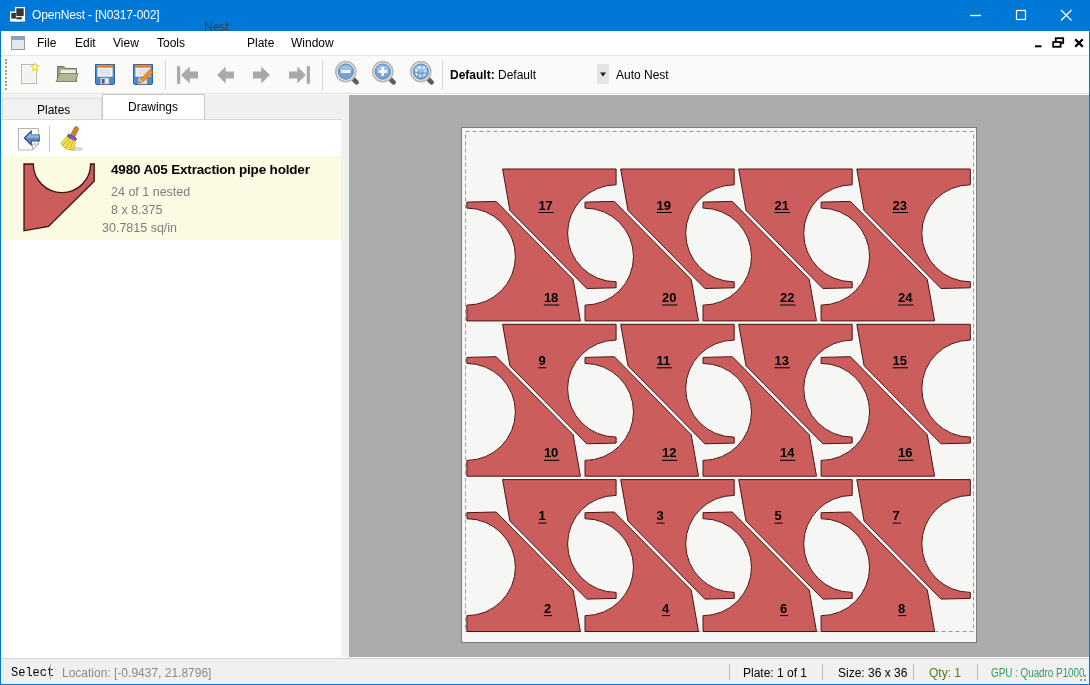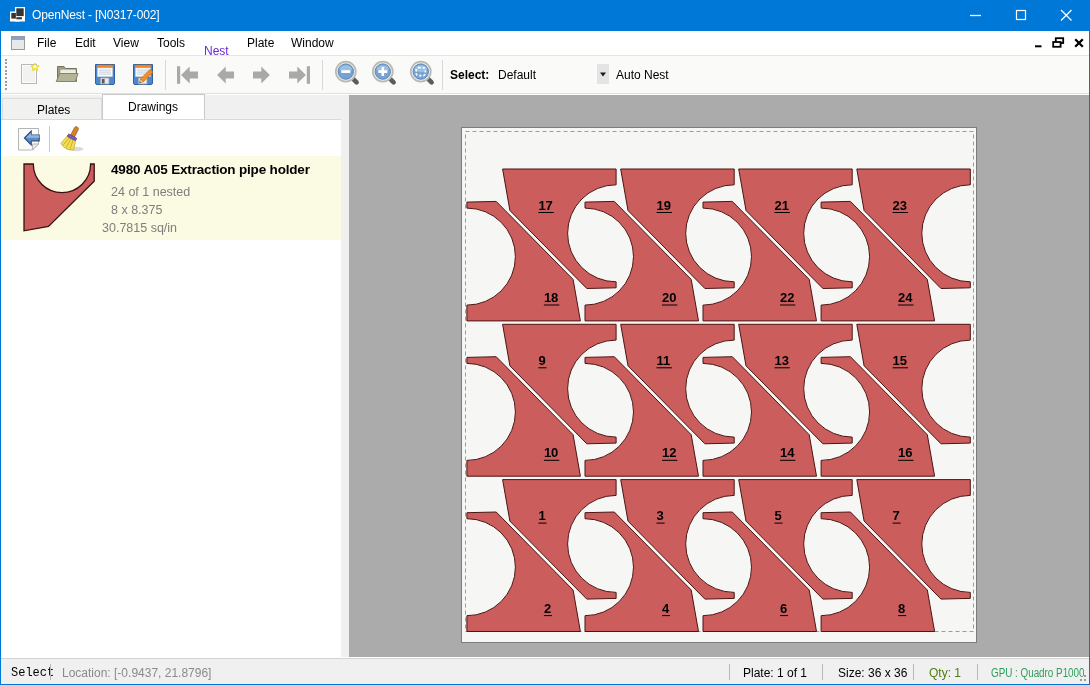--- a/index.html
+++ b/index.html
@@ -17,21 +17,21 @@
   </svg>
 <div style="position:absolute;left:0;top:31px;width:1090px;height:24px;background:#fff"></div>
 <svg style="position:absolute;left:11px;top:36px" width="14" height="14" viewBox="0 0 14 14">
     <rect x="0.5" y="0.5" width="13" height="13" fill="#e8e8e8" stroke="#9a9a9a"></rect>
     <rect x="1" y="1" width="12" height="3" fill="#7da7d8"></rect>
   </svg>
 <div style="position:absolute;left:37px;top:36px;font-size:12px;color:#000;font-weight:normal;white-space:nowrap;">File</div>
 <div style="position:absolute;left:75px;top:36px;font-size:12px;color:#000;font-weight:normal;white-space:nowrap;">Edit</div>
 <div style="position:absolute;left:113px;top:36px;font-size:12px;color:#000;font-weight:normal;white-space:nowrap;">View</div>
 <div style="position:absolute;left:157px;top:36px;font-size:12px;color:#000;font-weight:normal;white-space:nowrap;">Tools</div>
-<div style="position:absolute;left:204px;top:44px;font-size:12px;color:#6d28d9;font-weight:normal;white-space:nowrap;">Nest</div>
+<div style="position:absolute;left:204px;top:20px;font-size:12px;color:#404040;font-weight:normal;white-space:nowrap;">Nest</div>
 <div style="position:absolute;left:247px;top:36px;font-size:12px;color:#000;font-weight:normal;white-space:nowrap;">Plate</div>
 <div style="position:absolute;left:291px;top:36px;font-size:12px;color:#000;font-weight:normal;white-space:nowrap;">Window</div>
 <svg style="position:absolute;left:1030px;top:33px" width="58" height="20" viewBox="0 0 58 20">
     <rect x="5" y="12.3" width="6.5" height="2" fill="#000"></rect>
     <rect x="25.8" y="5.2" width="7.4" height="4.8" fill="none" stroke="#000" stroke-width="1.8"></rect>
     <rect x="23.2" y="9" width="7.4" height="4.8" fill="#fff" stroke="#000" stroke-width="1.8"></rect>
     <path d="M45.2 6.2 l7.6 7.6 M52.8 6.2 l-7.6 7.6" stroke="#000" stroke-width="2.3"></path>
   </svg>
 <div style="position:absolute;left:0;top:55px;width:1090px;height:1px;background:#e5e5e5"></div>
 <div style="position:absolute;left:0;top:56px;width:1090px;height:38px;background:#fafaf9;border-bottom:1px solid #e0e0e0"></div>
@@ -113,21 +113,21 @@
     <rect x="10.5" y="7.1" width="2.6" height="9" rx="0.5" fill="#fff"></rect>
   </svg>
 <svg style="position:absolute;left:409px;top:60px" width="28" height="28" viewBox="0 0 28 28">
     <line x1="18.6" y1="18.4" x2="22.6" y2="22.4" stroke="#5c5c5c" stroke-width="4.6" stroke-linecap="round"></line>
     <circle cx="11.8" cy="11.6" r="10" fill="#ededeb" stroke="#b9b9b5" stroke-width="1.7"></circle>
     <circle cx="11.8" cy="11.6" r="7.7" fill="#76a3d4" stroke="#4a79ad" stroke-width="0.8"></circle>
     <ellipse cx="11.8" cy="8.8" rx="6.1" ry="3.5" fill="#a5c4e4" opacity="0.85"></ellipse>
     <rect x="7.2" y="7.6" width="9.2" height="8" rx="2.4" fill="none" stroke="#fff" stroke-width="1.7" stroke-dasharray="2.2 1.8"></rect>
   </svg>
 <div style="position:absolute;left:442px;top:60px;width:1px;height:30px;background:#d9d9d9"></div>
-<div style="position:absolute;left:450px;top:68px;font-size:12px;color:#000;font-weight:bold;white-space:nowrap;">Select:</div>
+<div style="position:absolute;left:450px;top:68px;font-size:12px;color:#000;font-weight:bold;white-space:nowrap;">Default:</div>
 <div style="position:absolute;left:498px;top:68px;font-size:12px;color:#000;font-weight:normal;white-space:nowrap;">Default</div>
 <div style="position:absolute;left:597px;top:64px;width:12px;height:20px;background:#e4e4e4"></div>
 <svg style="position:absolute;left:597px;top:64px" width="12" height="20" viewBox="0 0 12 20">
     <path d="M3 8.5 h6 l-3 4 z" fill="#1a1a1a"></path>
   </svg>
 <div style="position:absolute;left:616px;top:68px;font-size:12px;color:#000;font-weight:normal;white-space:nowrap;">Auto Nest</div>
 <div style="position:absolute;left:0;top:95px;width:349px;height:25px;background:#f0f0f0"></div>
 <div style="position:absolute;left:2px;top:98px;width:100px;height:22px;background:#f1f1f0;border:1px solid #dcdcdc;border-bottom:none"></div>
 <div style="position:absolute;left:37px;top:103px;font-size:12px;color:#000;font-weight:normal;white-space:nowrap;">Plates</div>
 <div style="position:absolute;left:102px;top:94px;width:103px;height:26px;background:#fff;border:1px solid #c8c8c8;border-bottom:none"></div>

